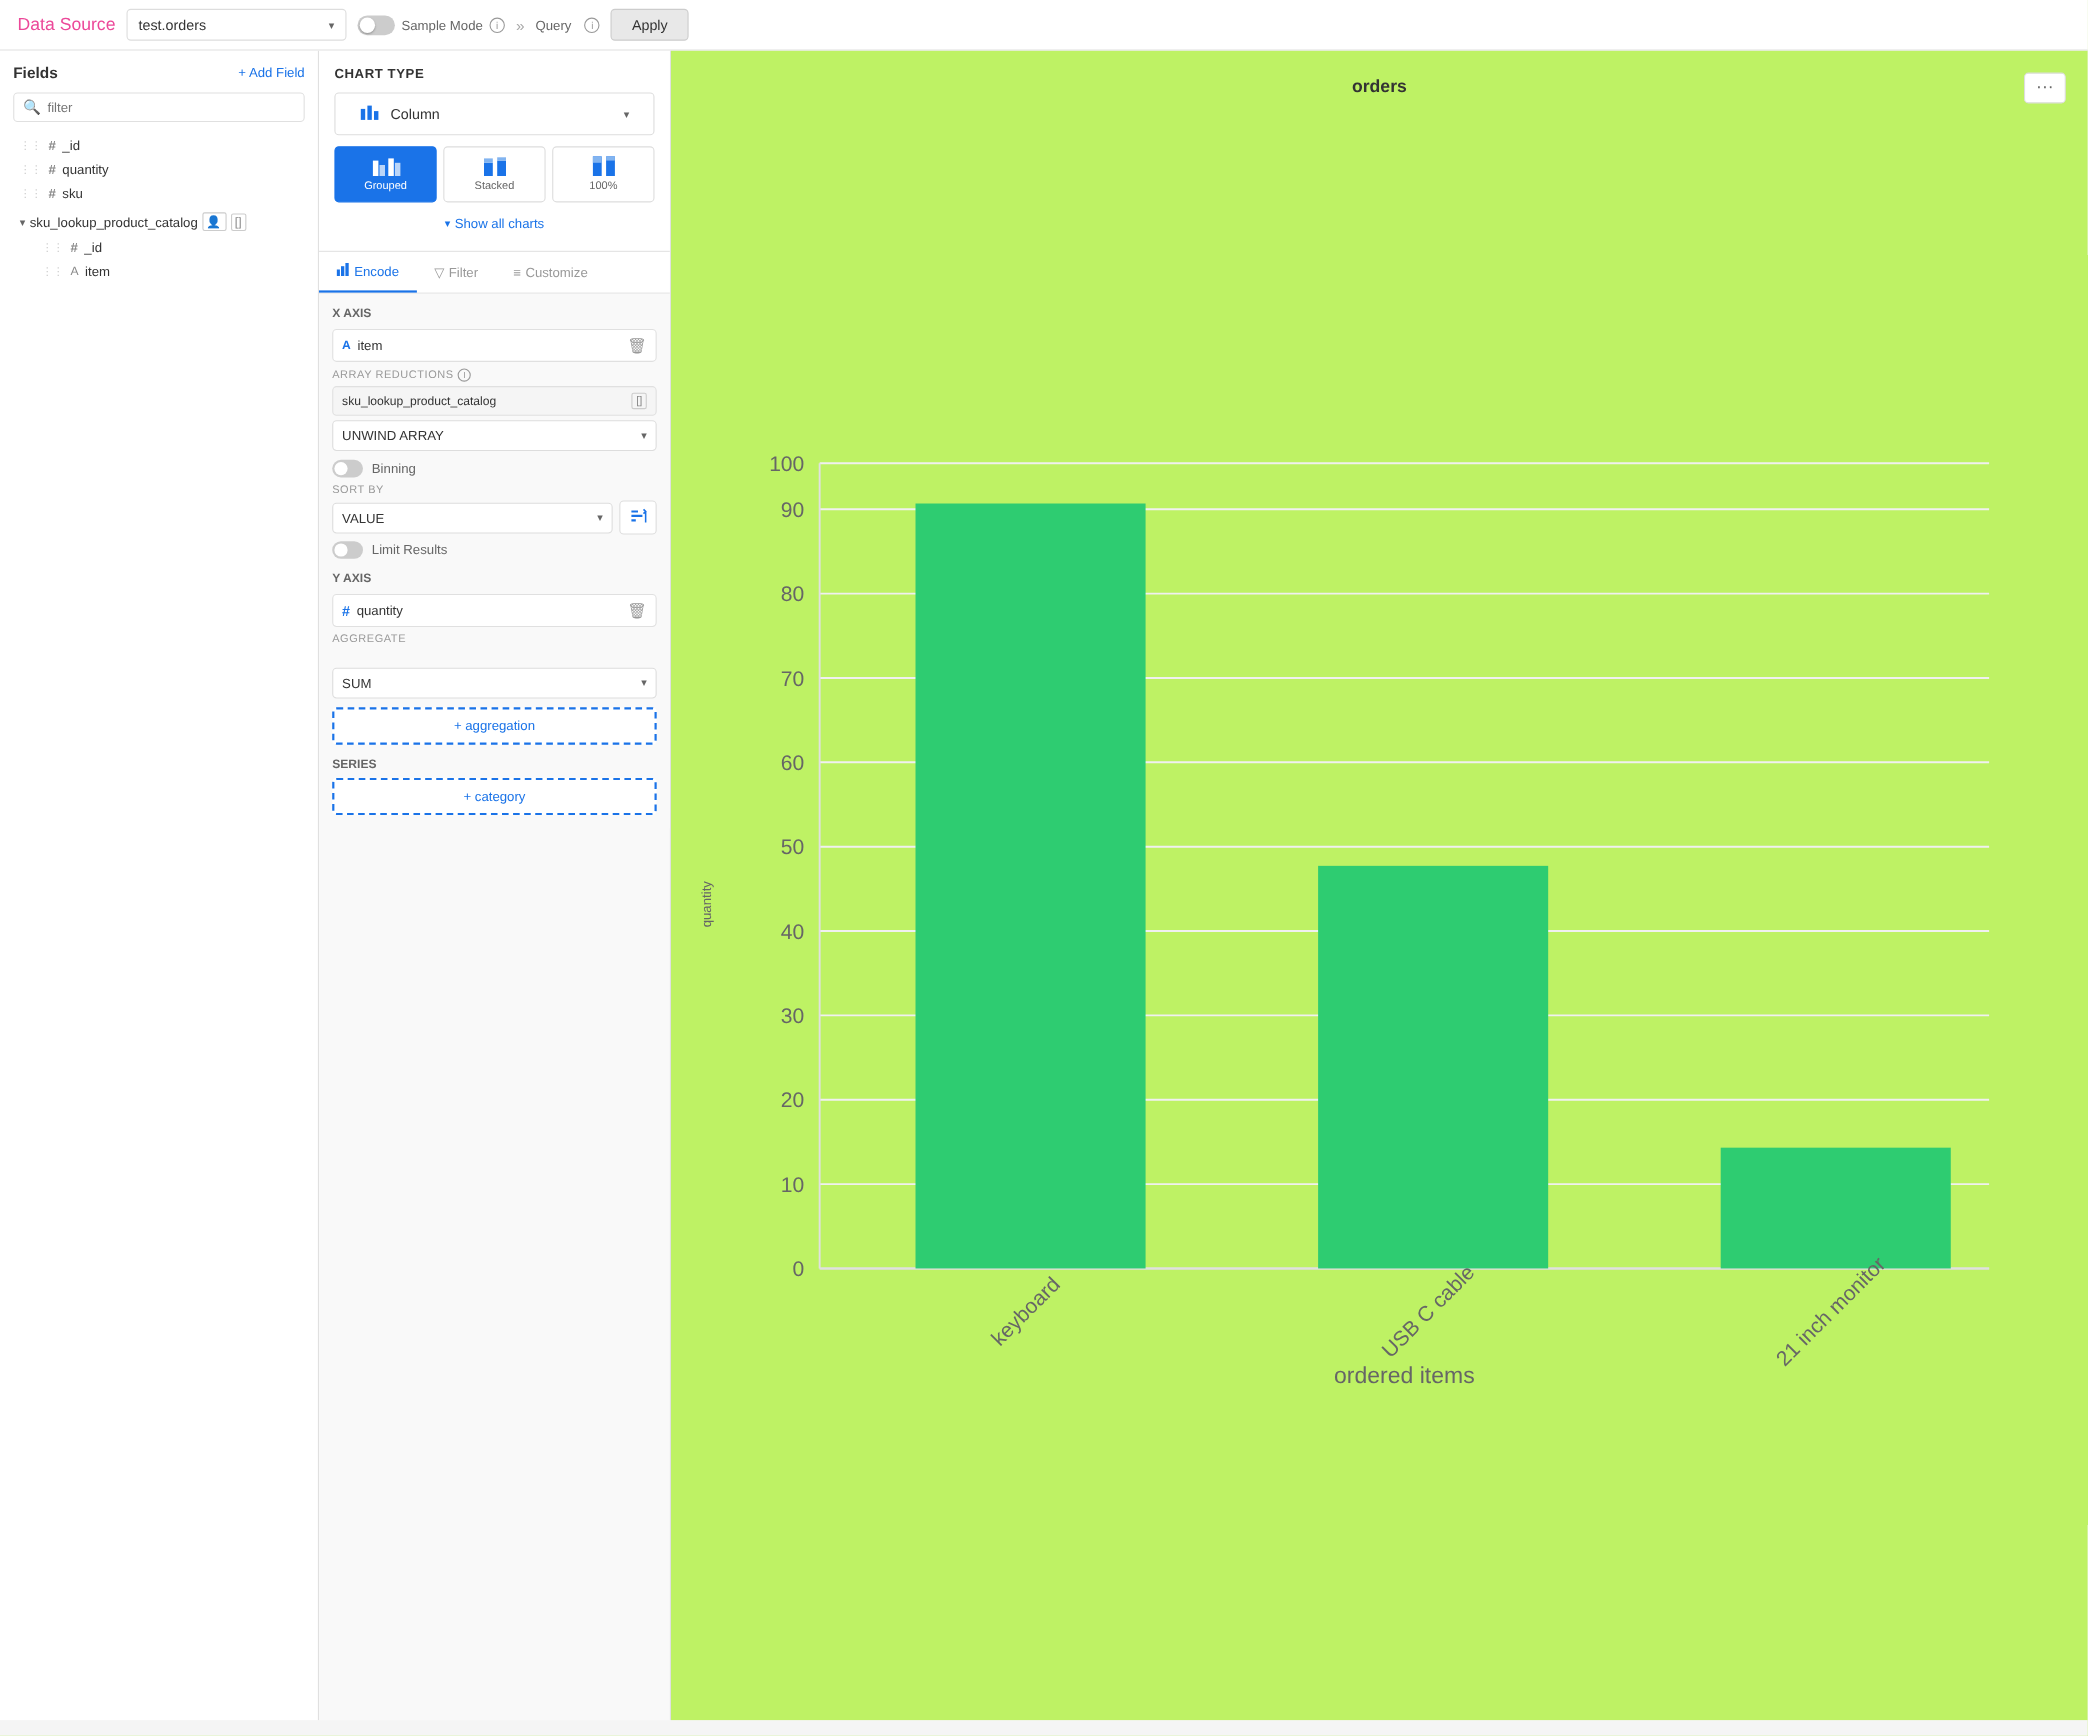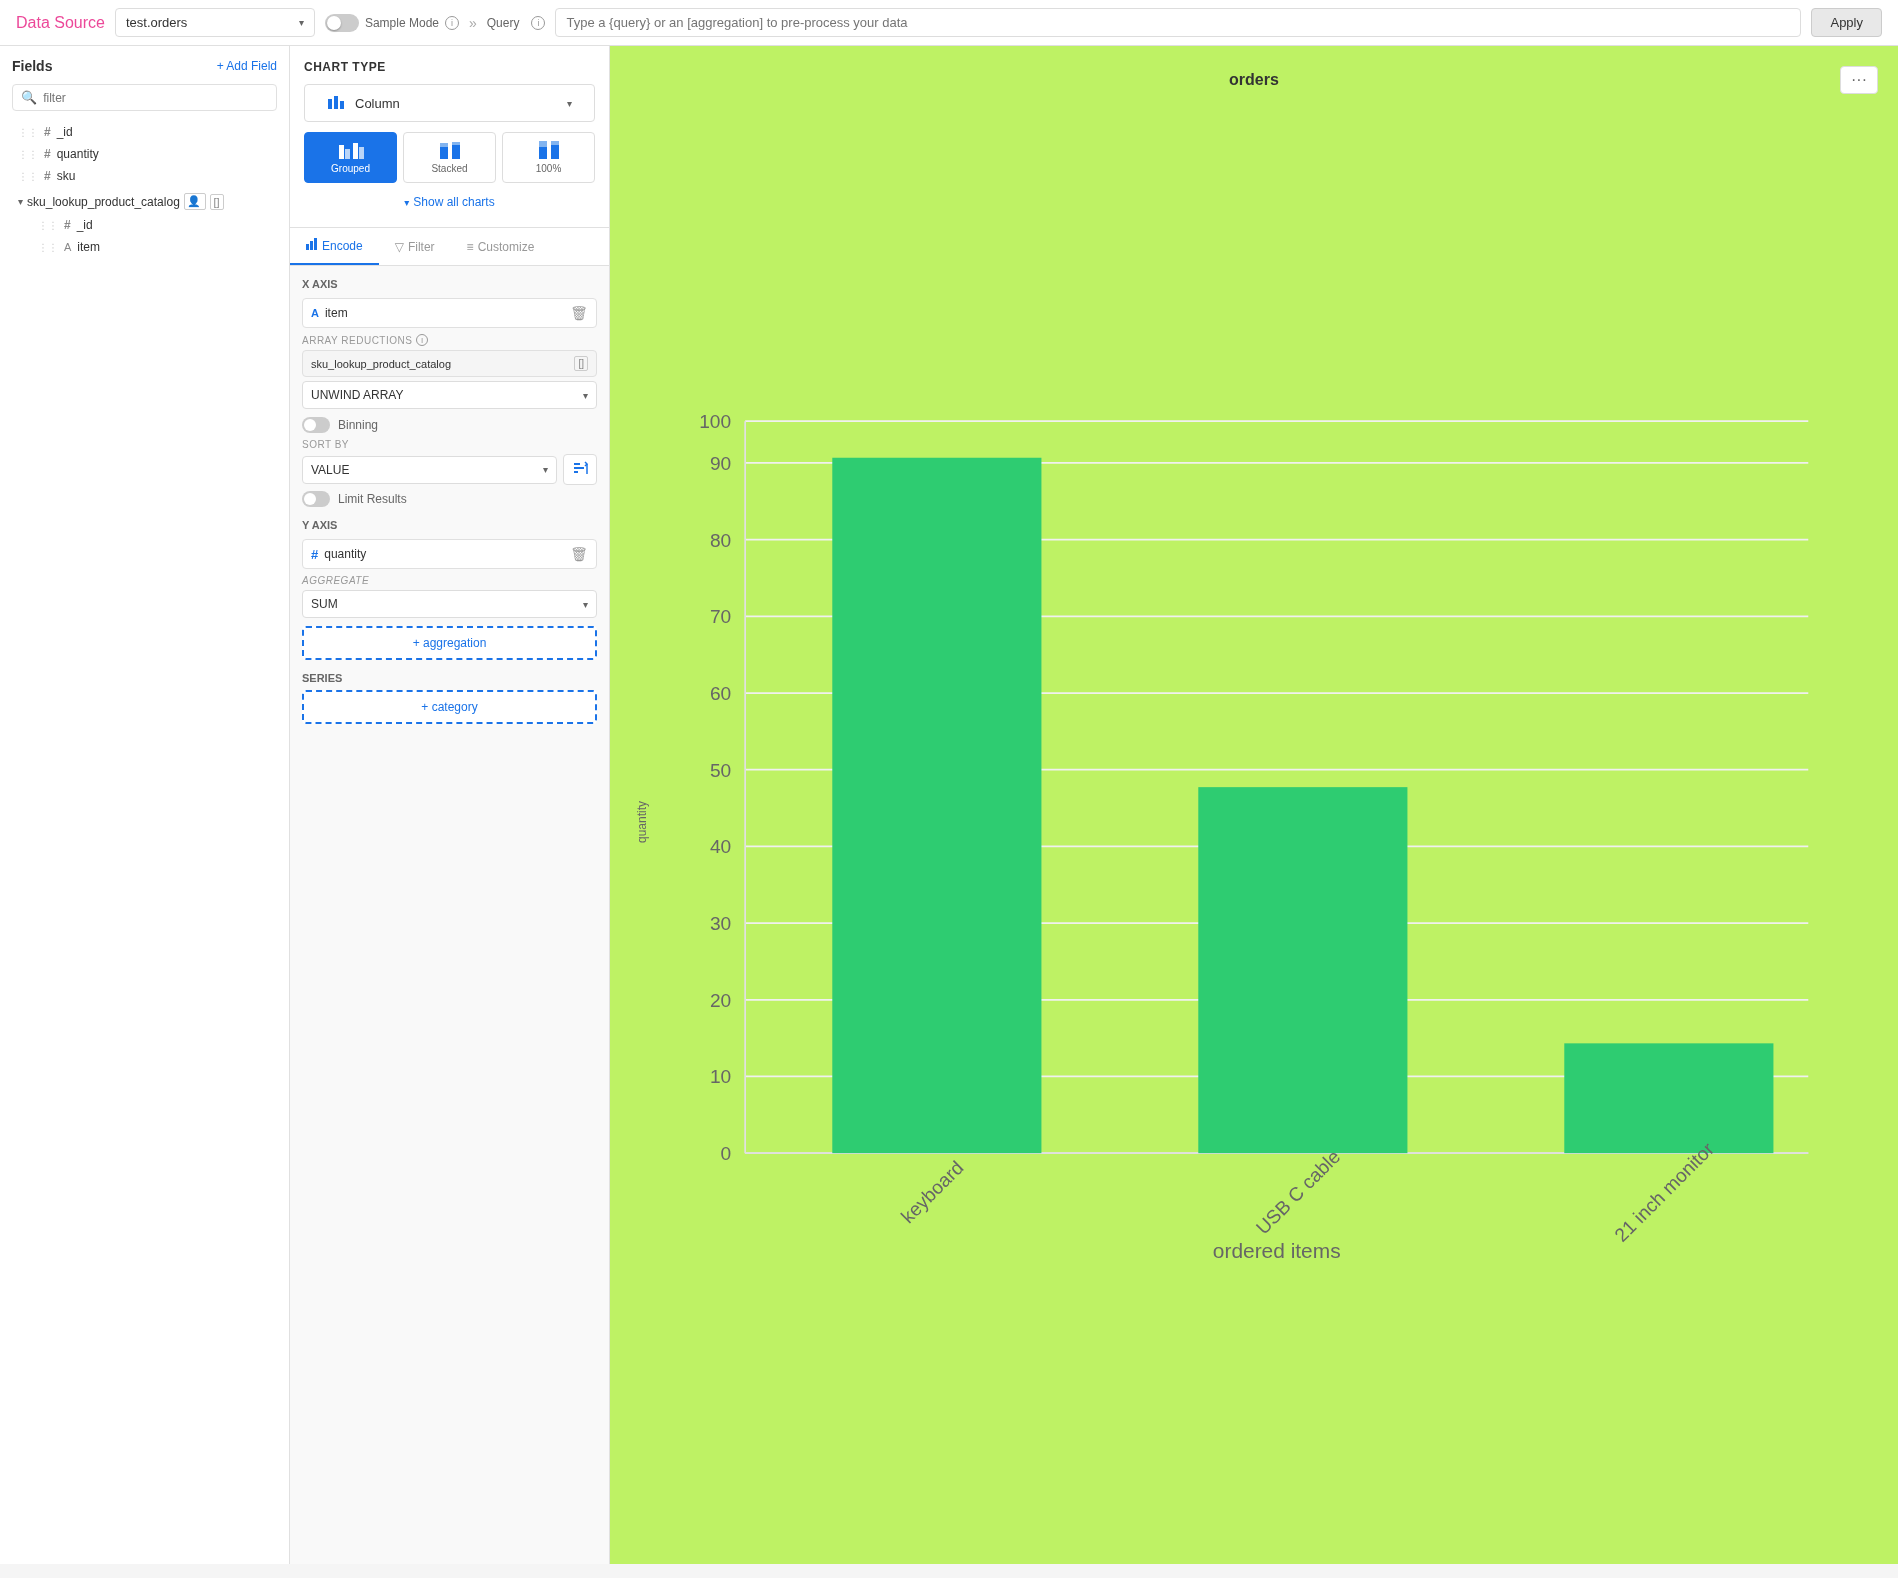--- a/index.html
+++ b/index.html
@@ -19,21 +19,20 @@
         <div style="position:absolute; width:14px; height:14px; background:#fff; border-radius:50%; top:2px; left:2px; box-shadow:0 1px 2px rgba(0,0,0,0.3);"></div>
       </div>
     <span style="font-size:12px; color:#666;">Sample Mode</span>
     <span style="display:inline-flex; align-items:center; justify-content:center; width:14px; height:14px; border:1px solid #999; border-radius:50%; font-size:9px; color:#999; cursor:pointer;">i</span>
   </div>
   <span style="color:#aaa; font-size:14px;">»</span>
   <div style="display:flex; align-items:center; gap:12px;">
     <span style="font-size:12px; color:#666; font-weight:500;">Query</span>
     <span style="display:inline-flex; align-items:center; justify-content:center; width:14px; height:14px; border:1px solid #999; border-radius:50%; font-size:9px; color:#999; cursor:pointer;">i</span>
   </div>
-  <input style="flex: 1 1 0%; border: 1px solid rgb(221, 221, 221); border-radius: 4px; padding: 6px 10px; font-size: 13px; color: rgb(153, 153, 153); outline: none;" placeholder="Type a {query} or an [aggregation] to pre-process your data">
   <button style="background:#e8e8e8; border:1px solid #ccc; border-radius:4px; padding:6px 18px; font-size:13px; cursor:pointer; color:#333;">Apply</button>
 </div>
 
 <div style="display:flex; height:calc(100vh - 60px); overflow:hidden;">
 
   <div style="width:290px; background:#fff; border-right:1px solid #e0e0e0; padding:12px; overflow-y:auto; flex-shrink:0;">
     <div style="display:flex; align-items:center; justify-content:space-between; margin-bottom:10px;">
       <span style="font-size:14px; font-weight:600;">Fields</span>
       <span style="color:#1a73e8; font-size:12px; cursor:pointer;">+ Add Field</span>
     </div>
@@ -209,21 +208,21 @@
       </div>
 
       <div style="font-size:11px; font-weight:600; color:#666; margin-bottom:8px; text-transform:uppercase;">Y Axis</div>
 
       <div style="display:flex; align-items:center; gap:6px; background:#fff; border:1px solid #e0e0e0; border-radius:4px; padding:6px 8px; margin-bottom:6px;">
         <span style="color:#1a73e8; font-size:13px; font-weight:bold;">#</span>
         <span style="flex:1; font-size:12px;">quantity</span>
         <span style="color:#999; cursor:pointer; font-size:14px;">🗑</span>
       </div>
 
-      <div style="font-size:10px; color:#999; text-transform:uppercase; letter-spacing:0.5px; margin:6px 0 4px;font-style:italic;">AGGREGATE</div>
+      <div style="font-size:10px; color:#999; text-transform:uppercase; letter-spacing:0.5px; margin:6px 0 20px;">AGGREGATE</div>
       <div style="display:flex; align-items:center; justify-content:space-between; border:1px solid #ddd; border-radius:4px; padding:6px 8px; background:#fff; cursor:pointer; font-size:12px; margin-bottom:8px;">
         <span>SUM</span>
         <span style="font-size:10px; color:#666;">▾</span>
       </div>
 
       <div style="border:2px dashed #1a73e8; border-radius:4px; padding:8px; text-align:center; color:#1a73e8; font-size:12px; cursor:pointer; background:#fff;">+ aggregation</div>
 
       <div style="font-size:11px; font-weight:600; color:#666; margin:12px 0 6px; text-transform:uppercase;">Series</div>
       <div style="border:2px dashed #1a73e8; border-radius:4px; padding:8px; text-align:center; color:#1a73e8; font-size:12px; cursor:pointer; background:#fff;">+ category</div>
 

